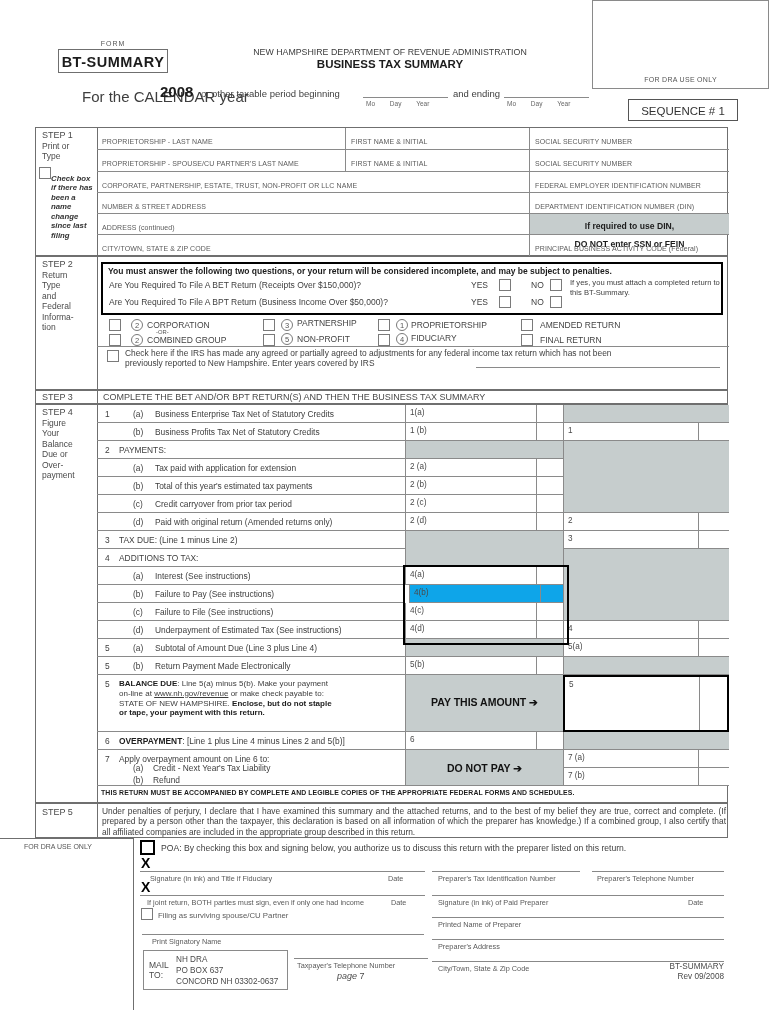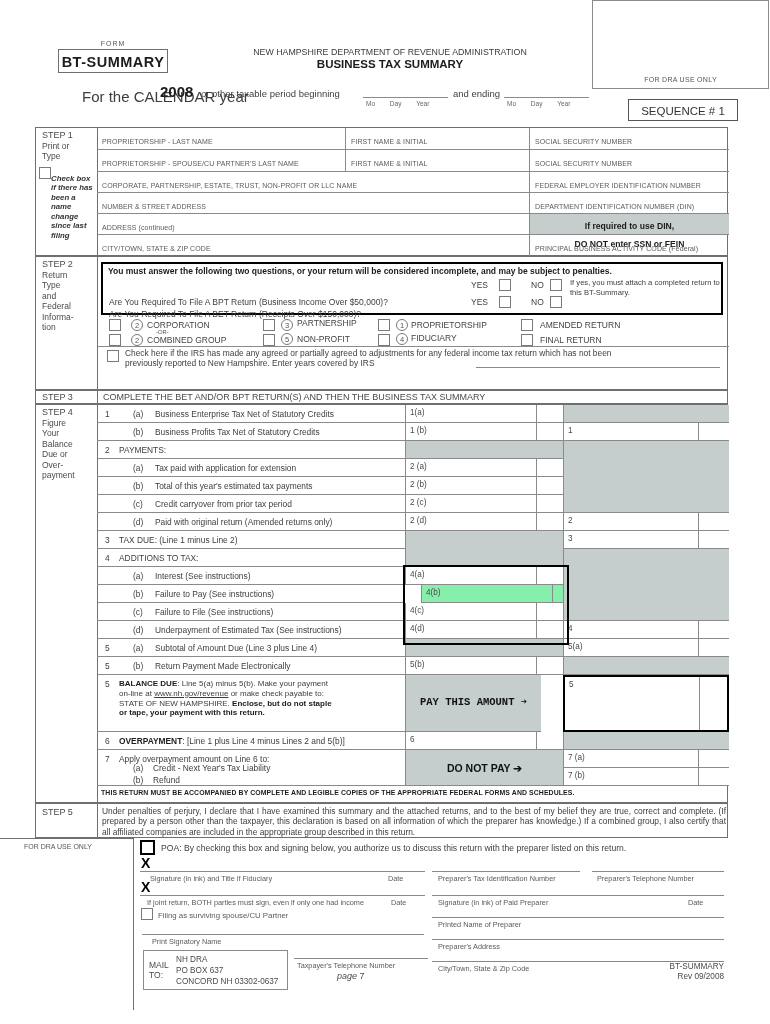--- a/index.html
+++ b/index.html
@@ -131,21 +131,21 @@
 Type
 and
 Federal
 Informa-
 tion</div>
     </div>
     <div class="contdiv"></div>
 
     <div class="abs" style="left:65px;top:5px;width:622px;height:53px;border:2px solid #000;box-sizing:border-box;">
       <div class="abs b" style="left:5px;top:2px;font-size:8.5px;">You must answer the following two questions, or your return will be considered incomplete, and may be subject to penalties.</div>
-      <div class="abs" style="left:6px;top:16px;font-size:8.5px;color:#3e3e3e;margin-top:29px;">Are You Required To File A BET Return (Receipts Over $150,000)?</div>
+      <div class="abs" style="left:6px;top:16px;font-size:8.5px;color:#3e3e3e;">Are You Required To File A BET Return (Receipts Over $150,000)?</div>
       <div class="abs" style="left:6px;top:33px;font-size:8.5px;color:#3e3e3e;">Are You Required To File A BPT Return (Business Income Over $50,000)?</div>
       <span class="abs" style="left:368px;top:16px;font-size:8.5px;color:#3e3e3e;">YES</span>
       <div class="cb" style="left:396px;top:15px;"></div>
       <span class="abs" style="left:428px;top:16px;font-size:8.5px;color:#3e3e3e;">NO</span>
       <div class="cb" style="left:447px;top:15px;"></div>
       <span class="abs" style="left:368px;top:33px;font-size:8.5px;color:#3e3e3e;">YES</span>
       <div class="cb" style="left:396px;top:32px;"></div>
       <span class="abs" style="left:428px;top:33px;font-size:8.5px;color:#3e3e3e;">NO</span>
       <div class="cb" style="left:447px;top:32px;"></div>
       <div class="abs" style="left:467px;top:14px;width:150px;font-size:7.6px;line-height:9.5px;color:#3e3e3e;">If yes, you must attach a completed return to this BT-Summary.</div>
@@ -315,21 +315,21 @@
             <span class="amtlbl">4(a)</span>
             <div class="cents" style="left: 130px;"></div>
           </div>
           <div class="s4cell shadedbg bl" style="left: 466px; width: 166px;"></div>
         </div>
         <div class="s4row" style="top: 180px; height: 18px;">
           <div class="s4cell s4desc">
             <span class="s">(b)</span>
             <span class="t">Failure to Pay (See instructions)</span>
           </div>
-          <div class="s4cell bl bb" style="left: 324px; width: 158px; background: #86efac;">
+          <div class="s4cell bl bb" style="left: 312px; width: 158px; background: #0ea5e9;">
             <span class="amtlbl">4(b)</span>
             <div class="cents" style="left: 130px;"></div>
           </div>
           <div class="s4cell shadedbg bl" style="left: 466px; width: 166px;"></div>
         </div>
         <div class="s4row" style="top: 198px; height: 18px;">
           <div class="s4cell s4desc">
             <span class="s">(c)</span>
             <span class="t">Failure to File (See instructions)</span>
           </div>
@@ -383,21 +383,21 @@
       <div class="s4row" style="top:270px;height:57px;">
         <div class="s4cell s4desc" style="height:57px;">
           <span class="n">5</span>
           <div class="abs" style="left:22px;top:4px;width:282px;font-size:8px;line-height:9.8px;color:#3d3d3d;">
             <span class="b">BALANCE DUE</span><span>: Line 5(a) minus 5(b).  Make your payment</span><br>
             <span>on-line at </span><span style="text-decoration:underline;">www.nh.gov/revenue</span><span> or make check payable to:</span><br>
             <span>STATE OF NEW HAMPSHIRE.  </span><span class="b">Enclose, but do not staple</span><br>
             <span class="b">or tape, your payment with this return.</span>
           </div>
         </div>
-        <div class="s4cell shadedbg bl bb" style="left:308px;width:136px;font-family:Liberation Mono, monospace;">
+        <div class="s4cell shadedbg bl bb" style="left:308px;width:158px;">
           <div class="paytxt" style="margin-top:22px;"><span>PAY THIS AMOUNT</span> <span>➔</span></div>
         </div>
         <div class="s4cell" style="left:466px;width:166px;border:2.5px solid #000;background:#fff;">
           <span class="amtlbl">5</span>
           <div class="cents" style="left:134px;"></div>
         </div>
       </div>
 
       <div class="s4row" style="top:327px;height:18px;">
         <div class="s4cell s4desc">

